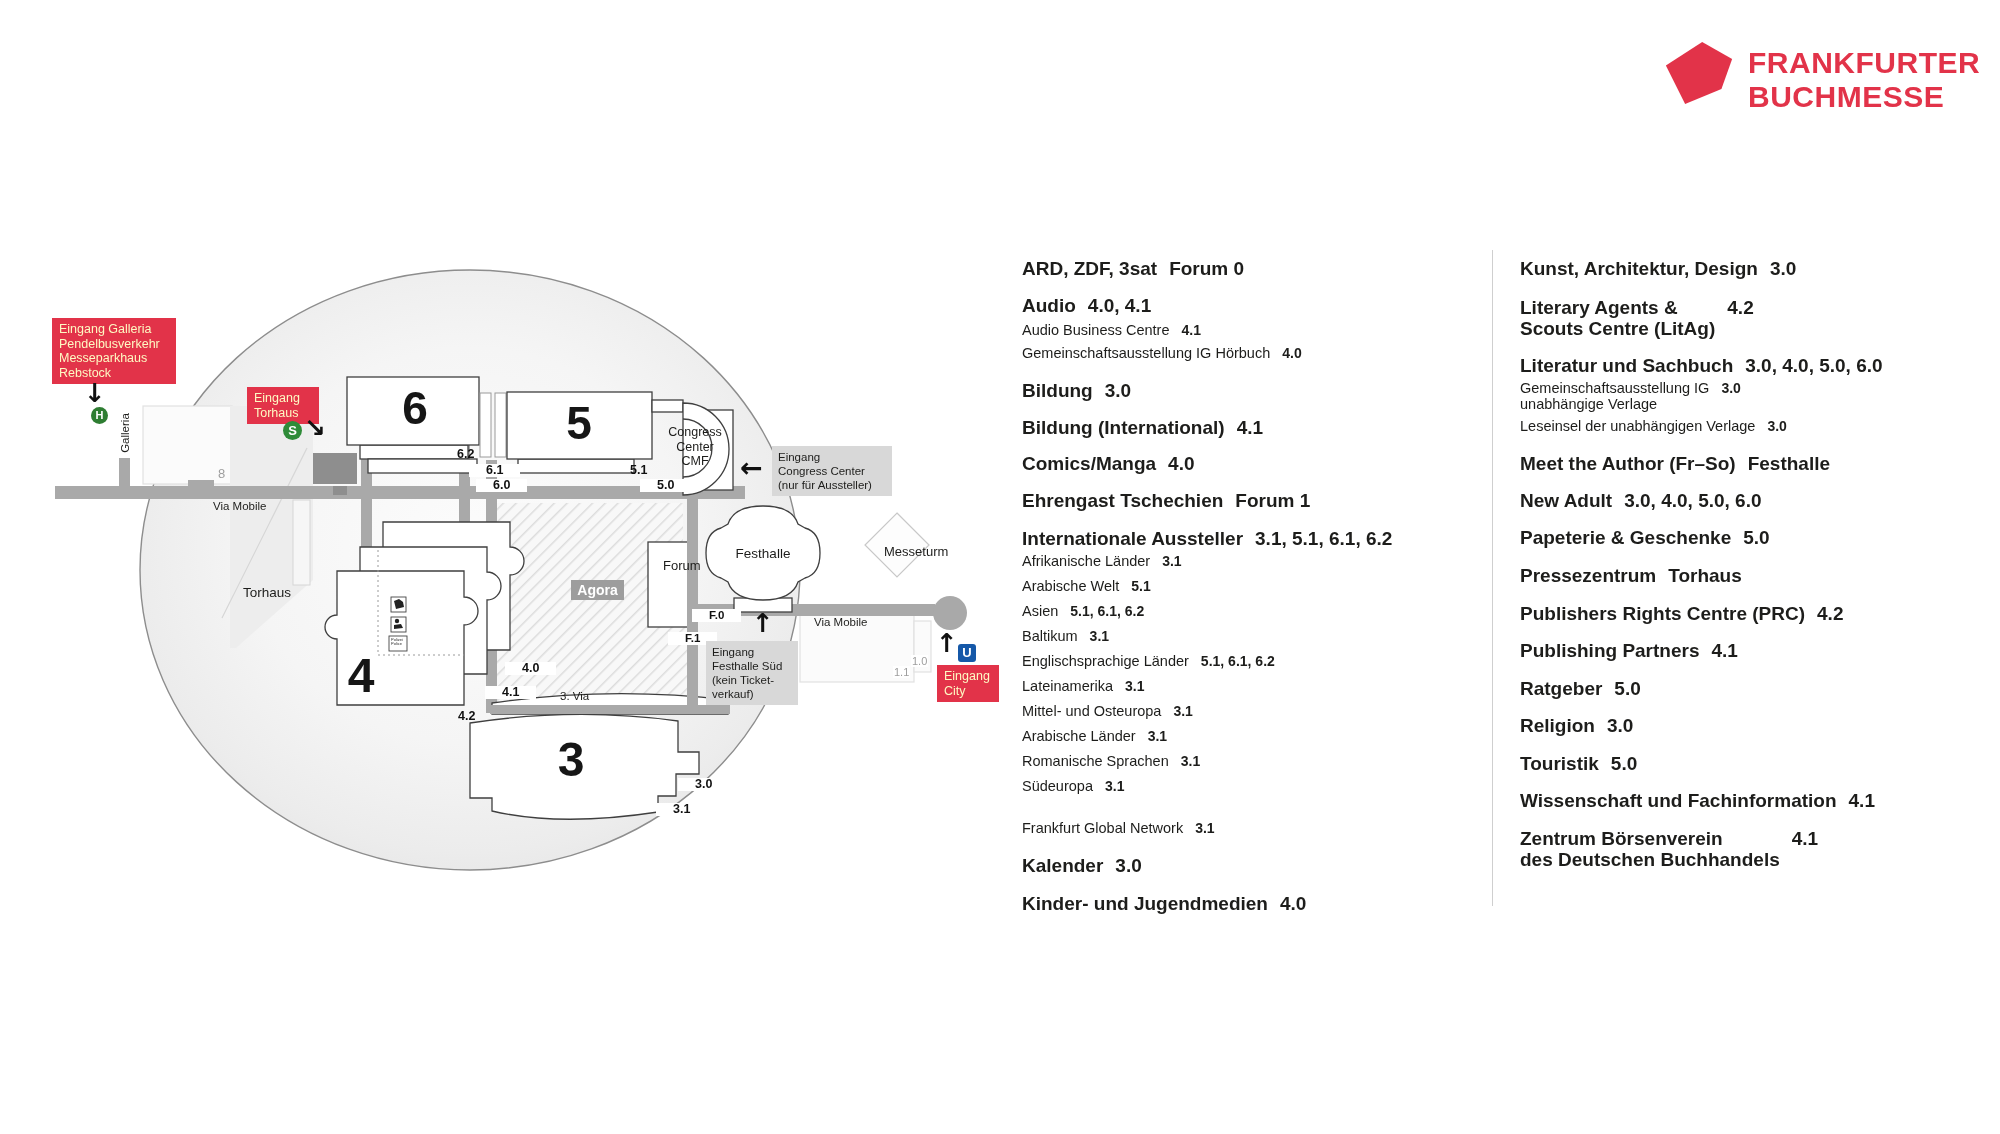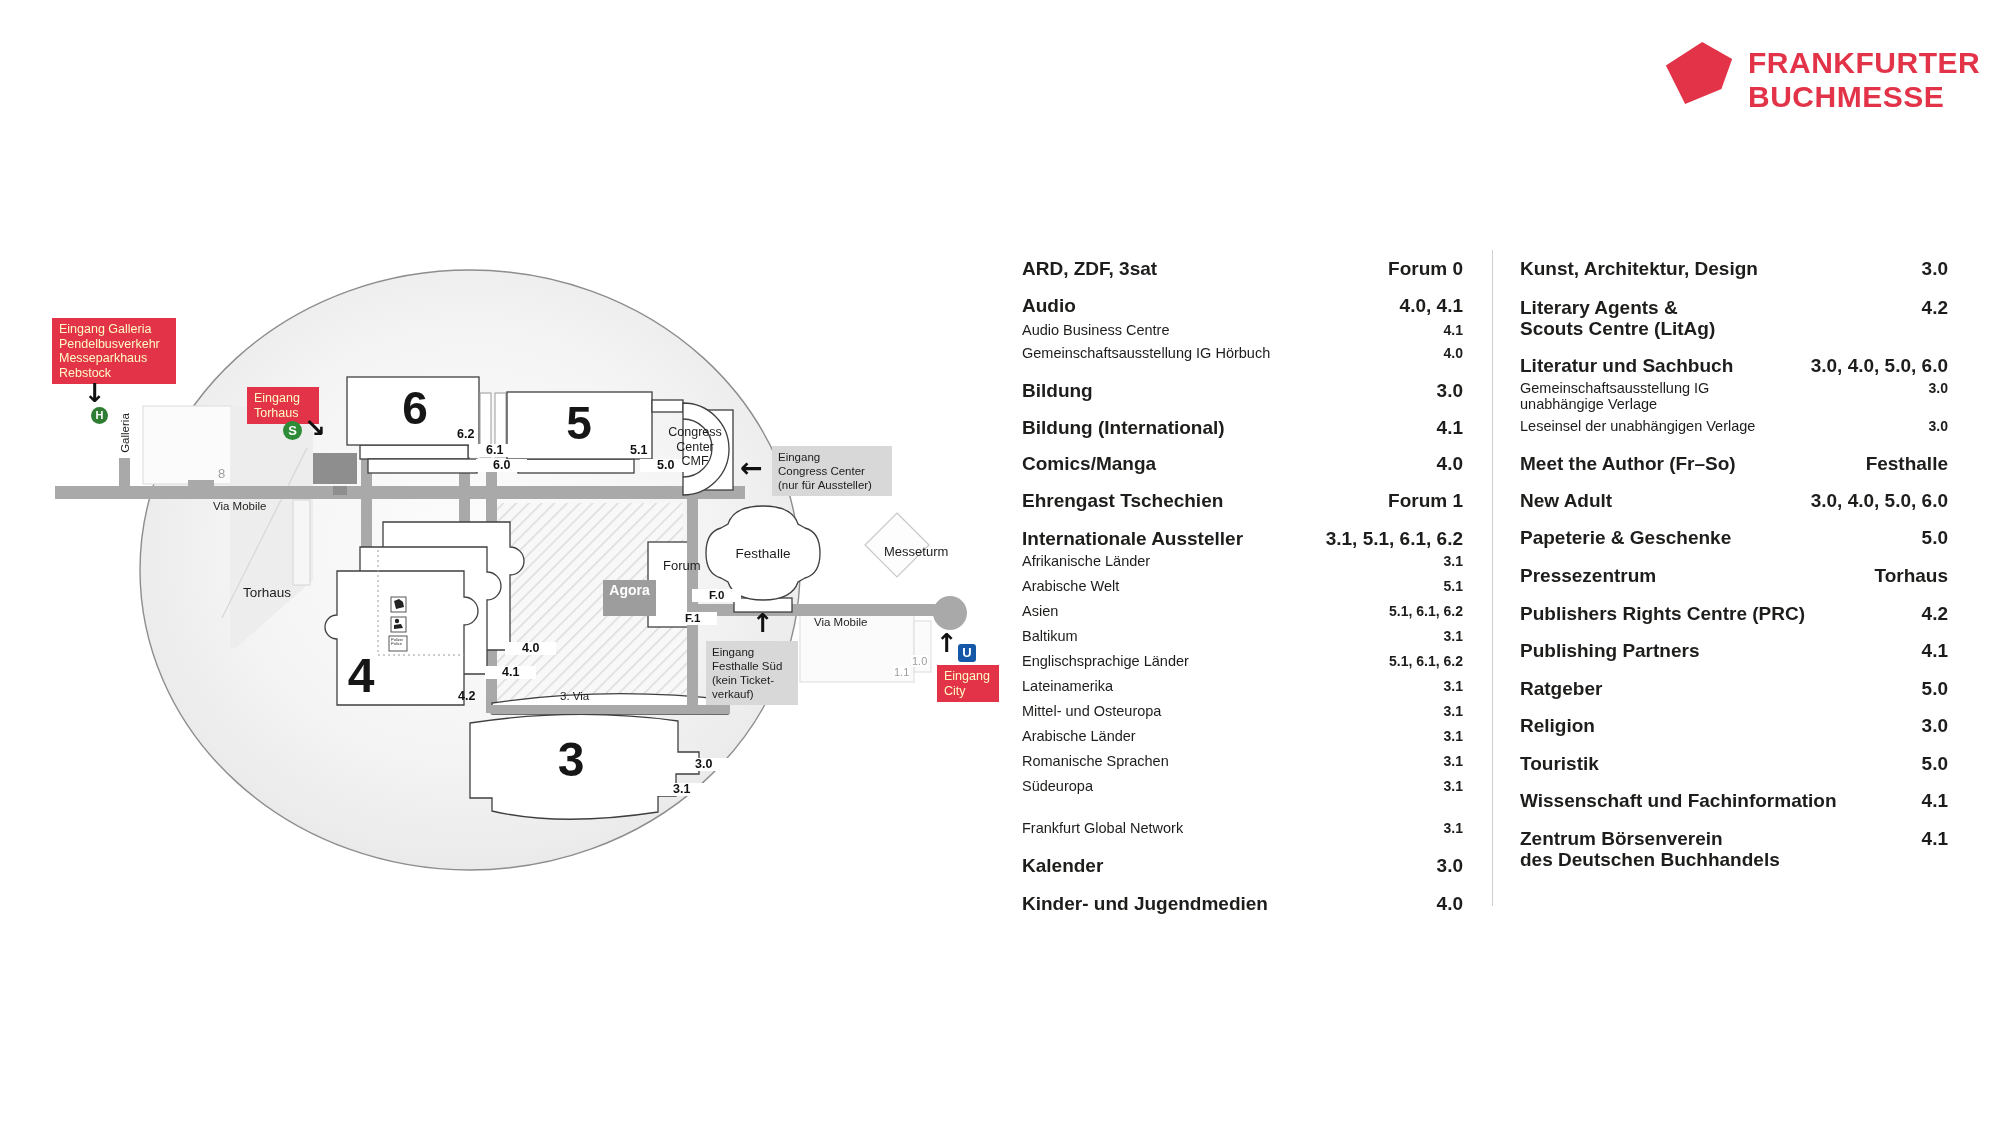--- a/index.html
+++ b/index.html
@@ -3,21 +3,21 @@
 <meta charset="utf-8">
 <style>
   html,body{margin:0;padding:0;background:#fff;}
   #canvas{position:relative;width:2000px;height:1134px;background:#fff;overflow:hidden;
           font-family:"Liberation Sans","DejaVu Sans",sans-serif;color:#1d1d1b;}
   #map-svg{position:absolute;left:0;top:0;}
 
   
   .maplabel{position:absolute;color:#1d1d1b;white-space:nowrap;}
   .pre{white-space:pre-line;}
-  .chip{position:absolute;font-weight:bold;font-size:12.5px;line-height:13px;color:#111;white-space:nowrap;}
+  .chip{position:absolute;font-weight:bold;font-size:12.5px;line-height:13px;color:#111;white-space:nowrap;margin-top:20px;}
   .chip.bg{background:#fff;padding:0 17px;}
   .ghostlab{position:absolute;color:#9e9e9e;background:#fff;padding:0 1px;white-space:nowrap;}
   .badge-red{position:absolute;background:#e23349;color:#fef9c3;font-size:12.5px;line-height:14.5px;
              padding:4px 7px;white-space:pre-line;}
   .badge-gray{position:absolute;background:#d8d8d8;color:#1d1d1b;font-size:11.5px;line-height:14px;
               padding:4px 6px;white-space:pre-line;}
   .hallnum{position:absolute;font-weight:bold;color:#161616;text-align:center;letter-spacing:-2px;}
   .transit{position:absolute;color:#fff;font-weight:bold;text-align:center;}
   .round{border-radius:50%;}
   .arrow{position:absolute;color:#111;font-weight:bold;font-family:"DejaVu Sans",sans-serif;}
@@ -25,21 +25,21 @@
   .tiny{font-size:9px;line-height:8px;transform:scale(.45);transform-origin:top left;color:#333;}
 
   
   #logo-text{position:absolute;left:1748px;top:46px;color:#e23349;font-weight:bold;
              font-size:30px;line-height:34px;letter-spacing:.5px;}
 
   
   .col{position:absolute;top:250px;}
   #col-left{left:1022px;width:441px;}
   #col-right{left:1520px;width:428px;}
-  .drow{position:absolute;left:0;width:100%;display:flex;justify-content:space-between;align-items:flex-start;}
+  .drow{position:absolute;left:0;width:100%;display:flex;align-items:flex-start;}
   .drow .lab{white-space:pre-line;}
   .drow .val{white-space:nowrap;font-weight:bold;text-align:right;padding-left:12px;}
   .main{font-size:19px;font-weight:bold;line-height:21px;}
   .sub{font-size:14.5px;line-height:16px;}
   .sub .val{font-size:14px;}
   #divider{position:absolute;left:1492px;top:250px;width:1px;height:656px;background:#cfcfcf;}
   #footer{position:absolute;left:1022px;top:1036px;font-size:25px;font-weight:bold;white-space:pre;color:#1d1d1b;}
 </style>
 </head>
 <body>
@@ -174,21 +174,21 @@
   <span class="arrow" style="left:740px;top:452px;font-size:27px;">←</span>
   <div class="badge-gray" style="left:772px;top:446px;width:108px;">Eingang
 Congress Center
 (nur für Aussteller)</div>
 
   <div class="maplabel" style="left:663px;top:558px;font-size:13px;">Forum</div>
   <div class="chip bg" style="left:692px;top:589px;font-size:11.5px;">F.0</div>
   <div class="chip bg" style="left:668px;top:612px;font-size:11.5px;">F.1</div>
   <div class="maplabel" style="left:722px;top:546px;width:82px;text-align:center;font-size:13.5px;">Festhalle</div>
 
-  <div class="maplabel" style="left:571px;top:580px;width:53px;height:36px;line-height:20px;text-align:center;background:#9d9d9d;color:#fff;font-weight:bold;font-size:14px;margin-left:32px;">Agora</div>
+  <div class="maplabel" style="left:571px;top:580px;width:53px;height:20px;line-height:20px;text-align:center;background:#9d9d9d;color:#fff;font-weight:bold;font-size:14px;">Agora</div>
   <div class="maplabel" style="left:884px;top:544px;font-size:13px;">Messeturm</div>
   <div class="maplabel" style="left:814px;top:616px;font-size:11.5px;">Via Mobile</div>
 
   <span class="arrow" style="left:752px;top:608px;font-size:26px;">↑</span>
   <div class="badge-gray" style="left:706px;top:641px;width:80px;">Eingang
 Festhalle Süd
 (kein Ticket-
 verkauf)</div>
 
   <div class="ghostlab" style="left:911px;top:655px;font-size:11px;">1.0</div>

